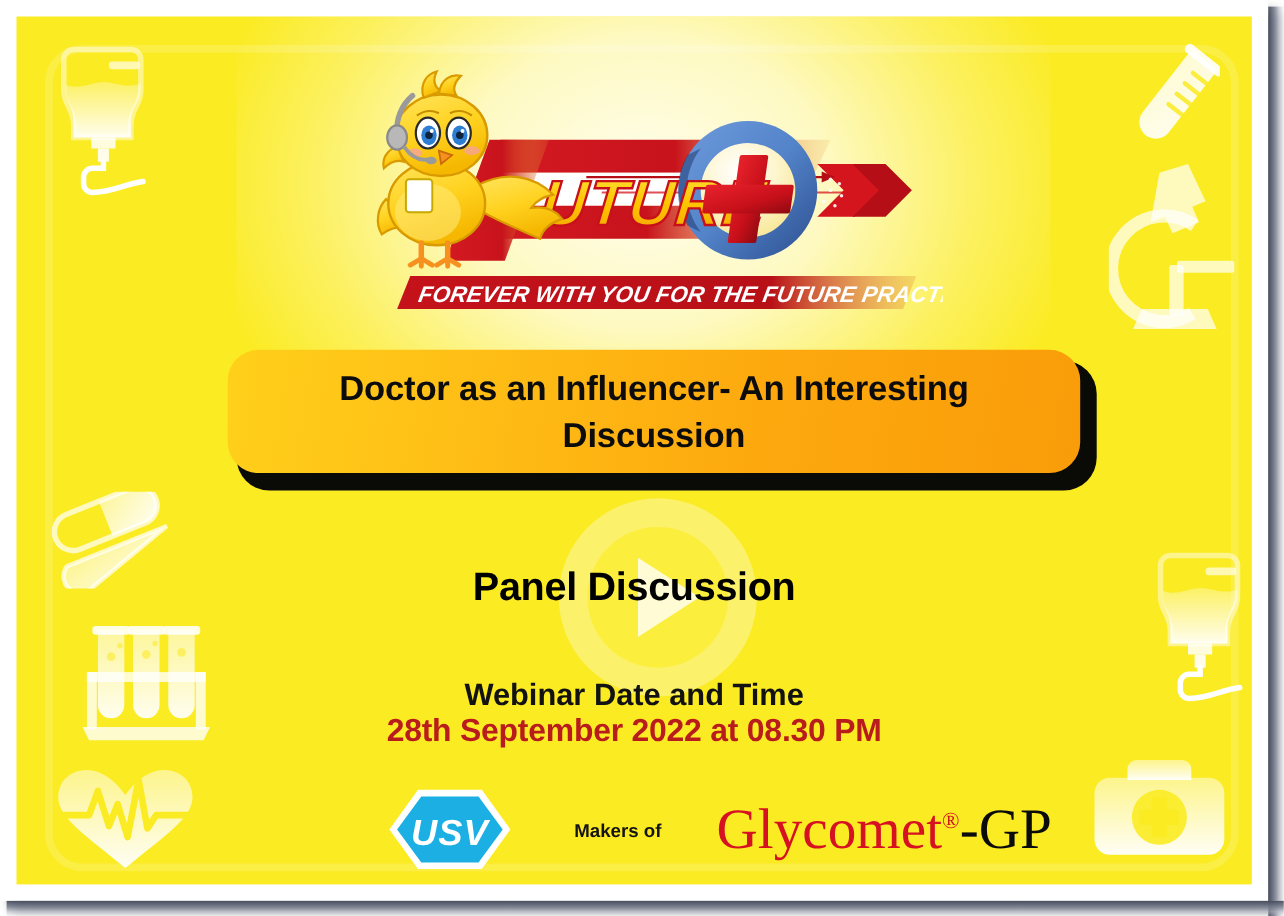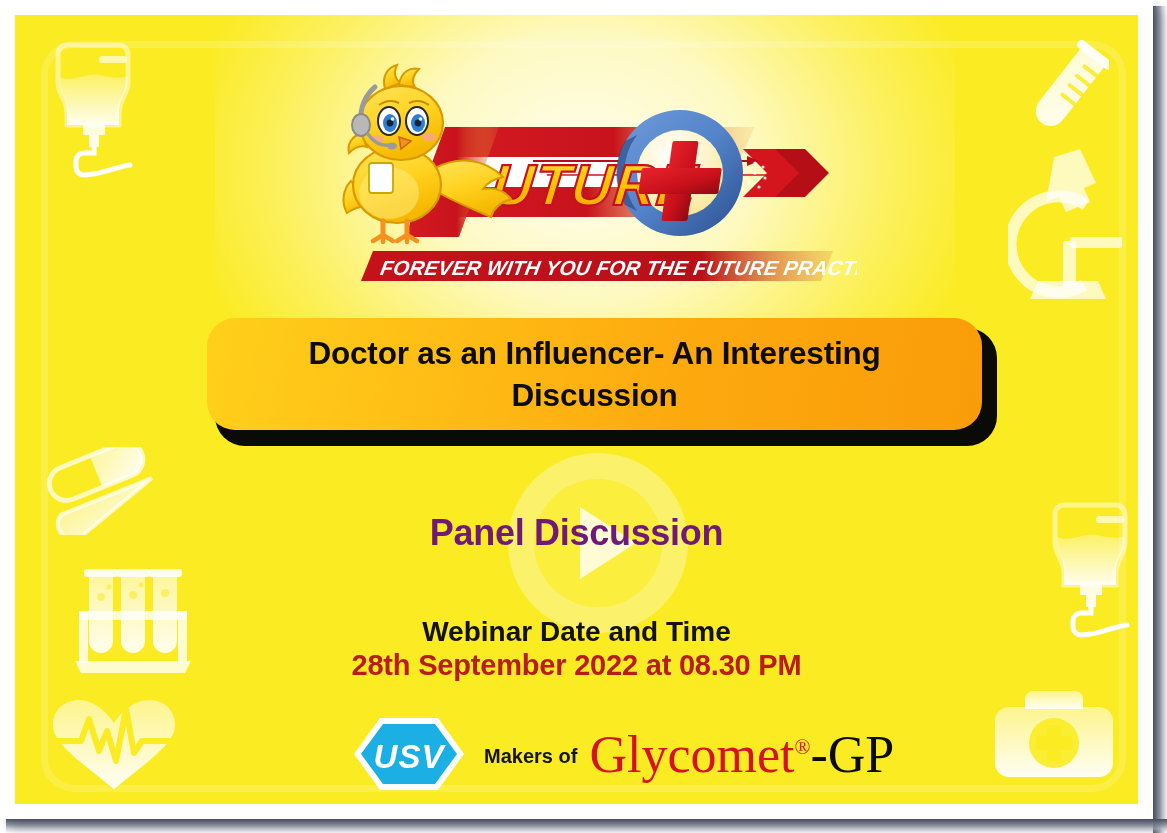--- a/index.html
+++ b/index.html
@@ -142,21 +142,21 @@
     border-bottom: 36px solid transparent;
     border-left: 56px solid rgba(255,255,255,0.78);
   }
 
   
   #panel-heading {
     position: absolute;
     left: 0; top: 497px;
     width: 1123px;
     text-align: center;
-    color: #701a75;
+    color: #000000;
     font-size: 36px;
     font-weight: bold;
     letter-spacing: -0.3px;
   }
   #webinar-label {
     position: absolute;
     left: 0; top: 601px;
     width: 1123px;
     text-align: center;
     color: #121212;
@@ -174,29 +174,30 @@
     letter-spacing: -0.2px;
   }
 
   
   #footer-brand {
     position: absolute;
     left: 335px; top: 698px;
     width: 520px; height: 82px;
     display: flex;
     align-items: center;
+    gap: 38px;
   }
   #usv-logo { width: 118px; height: 76px; flex: 0 0 auto; }
   #usv-logo svg { display: block; width: 100%; height: 100%; }
   #makers-of {
     flex: 0 0 auto;
     margin-left: 16px;
     margin-top: 4px;
     color: #141414;
-    font-size: 20px;
+    font-size: 17px;
     font-weight: bold;
     white-space: nowrap;
   }
   #glycomet-lockup {
     flex: 0 0 auto;
     margin-left: 12px;
     margin-top: 2px;
     white-space: nowrap;
     font-family: "Liberation Serif", serif;
     font-size: 52px;

